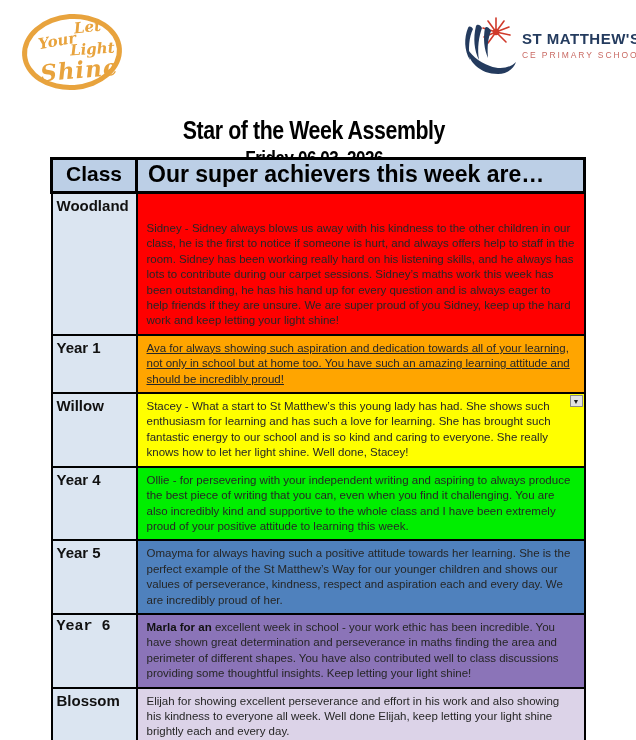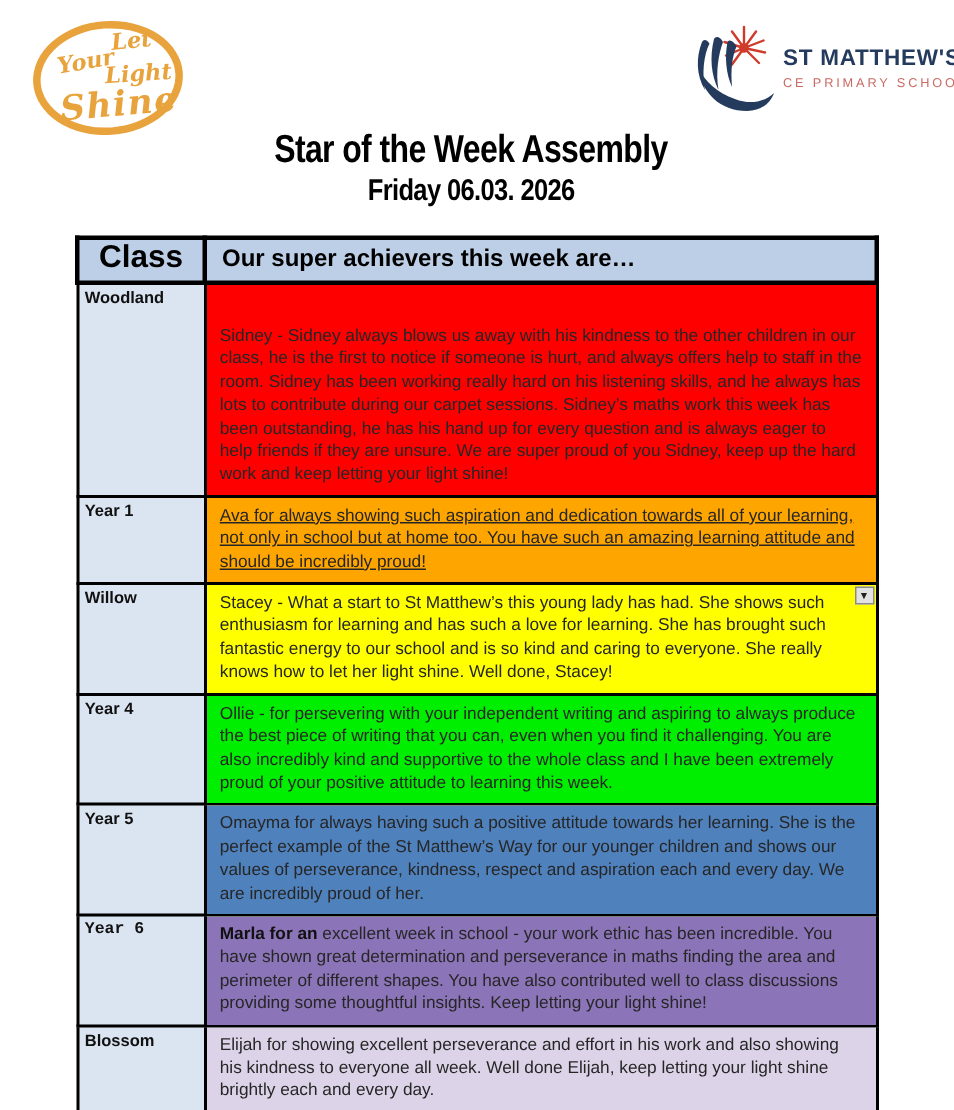--- a/index.html
+++ b/index.html
@@ -14,33 +14,33 @@
   .ll-light { left:48px; top:28px; font-size:15px; transform:rotate(-4deg); }
   .ll-shine { left:18px; top:44px; font-size:23px; transform:rotate(-5deg); letter-spacing:1px; }
 
   .logo-right { position:absolute; left:458px; top:16px; width:172px; height:66px; }
   .logo-mark { position:absolute; left:0; top:0; }
   .logo-right-text { position:absolute; left:64px; top:14px; }
   .lr-name { color:#243B5E; font-size:15px; font-weight:600; letter-spacing:0.5px; white-space:nowrap; }
   .lr-sub  { color:#C96A63; font-size:8.5px; letter-spacing:1.9px; margin-top:3px; white-space:nowrap; }
 
   
-  .title-block { position:absolute; left:0; top:84px; width:628px; text-align:center; }
+  .title-block { position:absolute; left:0; top:115px; width:628px; text-align:center; }
   .doc-title { display:inline-block; font-size:26px; font-weight:800; letter-spacing:-0.5px; transform:scaleX(0.82); transform-origin:center; color:#000; }
   .doc-date  { display:block; margin-top:1px; }
   .doc-date span { display:inline-block; font-size:20px; font-weight:800; letter-spacing:-0.5px; transform:scaleX(0.85); transform-origin:center; color:#000; }
 
   
   .week-table { position:absolute; left:50px; top:157px; width:536px; border-collapse:collapse; table-layout:fixed; }
   .week-table col.c1 { width:85px; }
   .week-table td { border:2px solid #000; vertical-align:top; }
   .week-table tr.hdr td { border-width:3px; }
   .hdr-class { background:#BCCFE6; text-align:center; font-size:21px; font-weight:bold; vertical-align:middle !important; padding:0 0 3px 0; }
-  .hdr-achievers { background:#BCCFE6; font-size:16px; font-weight:bold; vertical-align:middle !important; padding:1px 0 3px 10px; }
-  td.label-cell { background:#DBE5F1; font-size:11px; font-weight:bold; padding:3px 4px; color:#111; }
+  .hdr-achievers { background:#BCCFE6; font-size:23px; font-weight:bold; vertical-align:middle !important; padding:1px 0 3px 10px; }
+  td.label-cell { background:#DBE5F1; font-size:15px; font-weight:bold; padding:3px 4px; color:#111; }
   td.content-cell { font-size:11.5px; line-height:1.34; padding:5px 9px 5px 9px; color:#262626; position:relative; }
   tr.r-woodland { height:140px; } tr.r-woodland .content-cell { padding-top:27px; }
   tr.r-year1    { height:58px;margin-top:24px; }
   tr.r-willow   { height:66px; }
   tr.r-year4    { height:73px; }
   tr.r-year5    { height:64px; }
   tr.r-year6    { height:60px; }
   tr.r-blossom  { height:56px; }
   .lead-bold { font-weight:bold; color:#111; }
 

